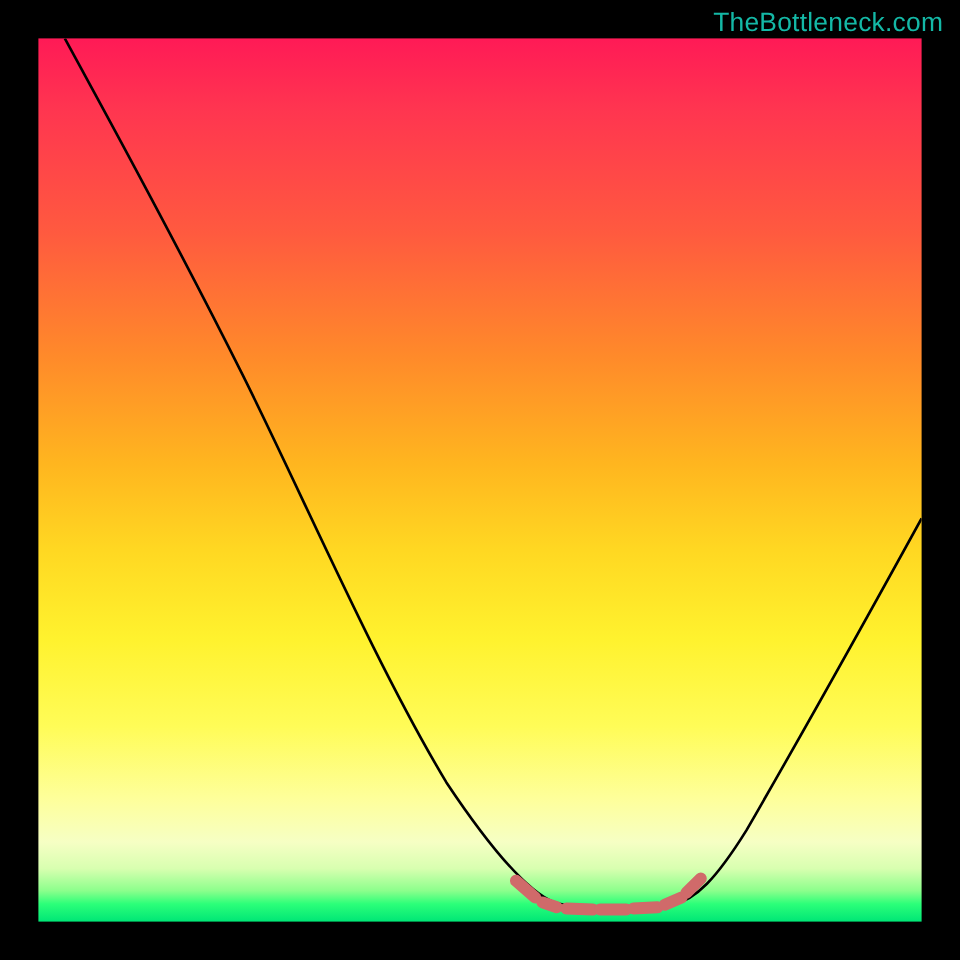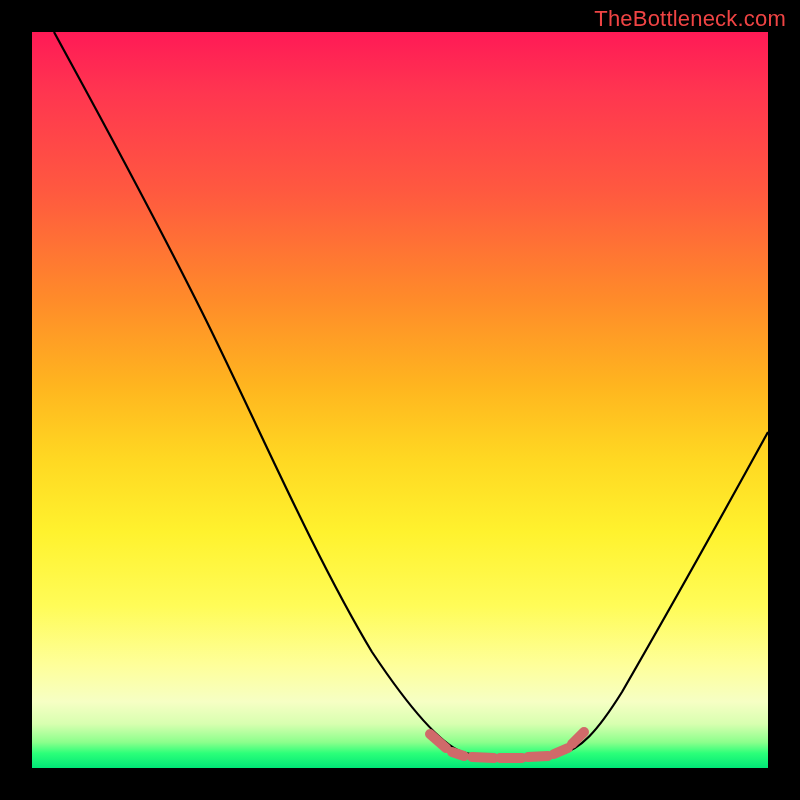--- a/index.html
+++ b/index.html
@@ -47,21 +47,21 @@
     position: absolute;
     left: 0;
     top: 0;
     width: 736px;
     height: 736px;
   }
   .watermark {
     position: absolute;
     top: 6px;
     right: 14px;
-    color: #ef4444;
+    color: #14b8a6;
     font-size: 22px;
     font-weight: 500;
     letter-spacing: 0.2px;
     user-select: none;
   }
 </style>
 </head>
 <body>
 
 <div class="frame">

